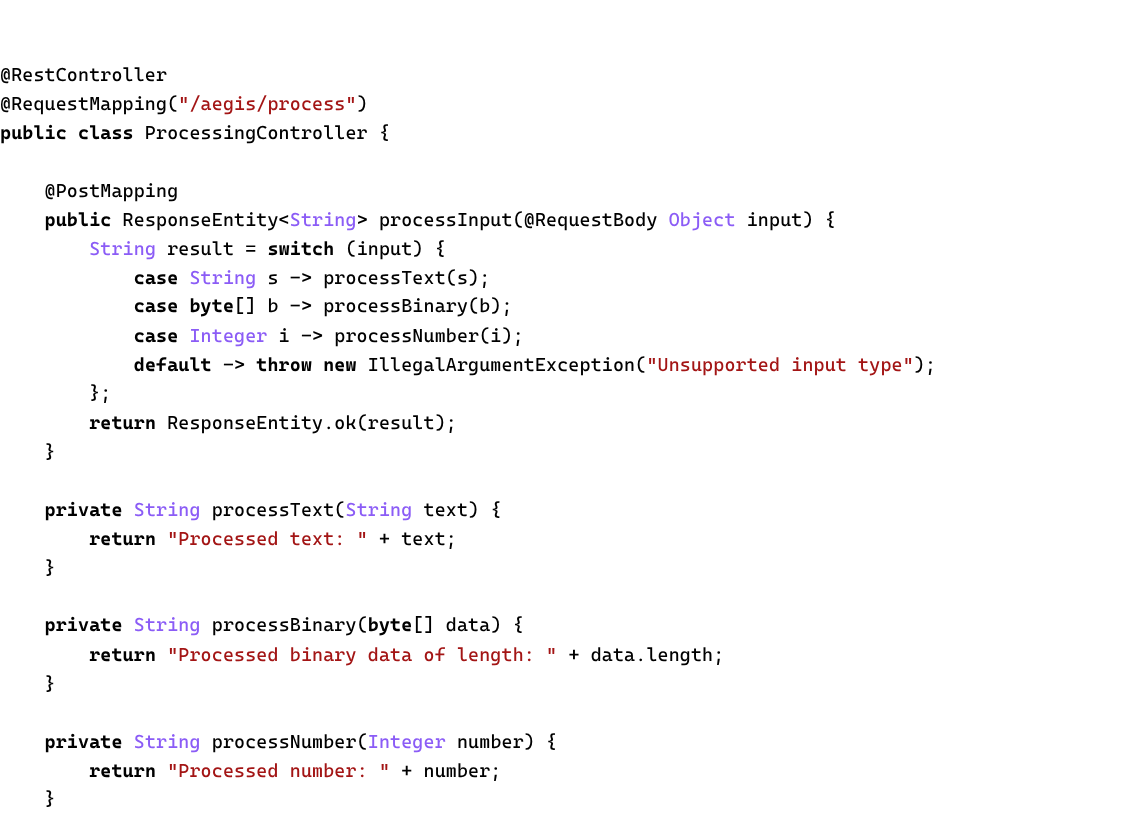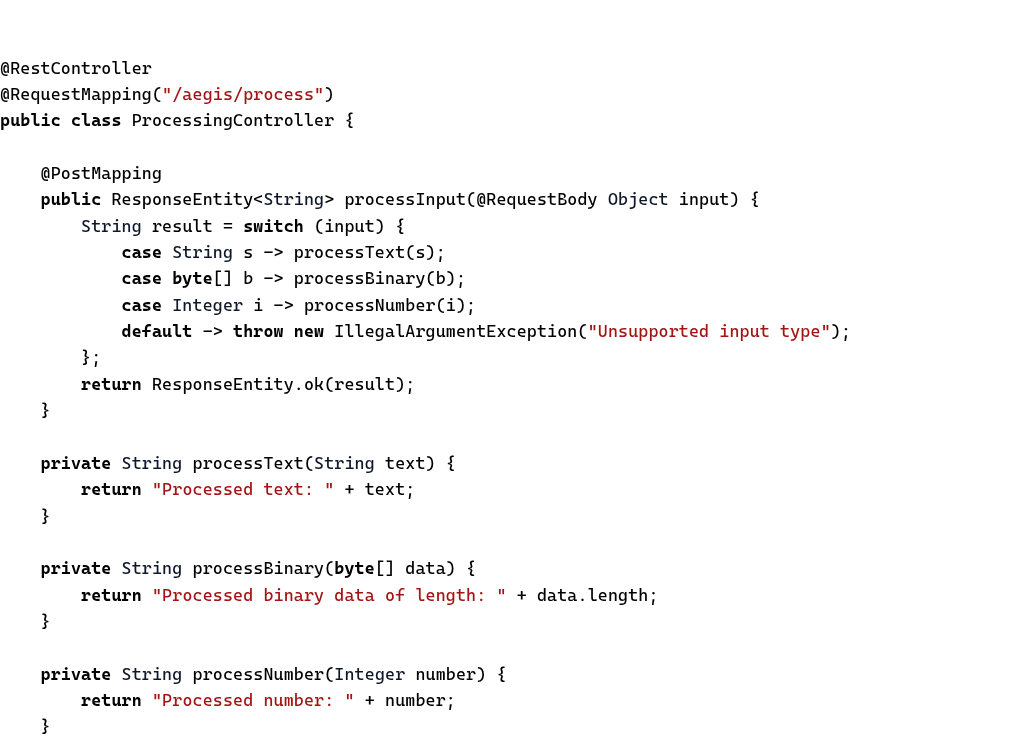--- a/index.html
+++ b/index.html
@@ -7,20 +7,20 @@
       font-family: "Cascadia Code", "Consolas", "Menlo", "Monaco", monospace;
       font-size: 17px;
       line-height: 1.55;
       background: #ffffff;
       color: #000000;
       padding: 2px 0;
       white-space: pre;
       letter-spacing: 0.01em;
     }
     .kw { font-weight: bold; }
-    .type { color: #0f172a; }
+    .type { color: #8b5cf6; }
     .str { color: #a31515; }
   </style>
 </head>
 <body>
 
 <div id="code-root"><div><span>@RestController</span></div><div><span>@RequestMapping(</span><span class="str">"/aegis/process"</span><span>)</span></div><div><span class="kw">public class </span><span>ProcessingController {</span></div><div>&nbsp;</div><div><span>    @PostMapping</span></div><div><span>    </span><span class="kw">public </span><span>ResponseEntity&lt;</span><span class="type">String</span><span>&gt; processInput(@RequestBody </span><span class="type">Object</span><span> input) {</span></div><div><span>        </span><span class="type">String</span><span> result = </span><span class="kw">switch</span><span> (input) {</span></div><div><span>            </span><span class="kw">case </span><span class="type">String</span><span> s -&gt; processText(s);</span></div><div><span>            </span><span class="kw">case </span><span class="kw">byte</span><span>[] b -&gt; processBinary(b);</span></div><div><span>            </span><span class="kw">case </span><span class="type">Integer</span><span> i -&gt; processNumber(i);</span></div><div><span>            </span><span class="kw">default</span><span> -&gt; </span><span class="kw">throw new </span><span>IllegalArgumentException(</span><span class="str">"Unsupported input type"</span><span>);</span></div><div><span>        };</span></div><div><span>        </span><span class="kw">return </span><span>ResponseEntity.ok(result);</span></div><div><span>    }</span></div><div>&nbsp;</div><div><span>    </span><span class="kw">private </span><span class="type">String</span><span> processText(</span><span class="type">String</span><span> text) {</span></div><div><span>        </span><span class="kw">return </span><span class="str">"Processed text: "</span><span> + text;</span></div><div><span>    }</span></div><div>&nbsp;</div><div><span>    </span><span class="kw">private </span><span class="type">String</span><span> processBinary(</span><span class="kw">byte</span><span>[] data) {</span></div><div><span>        </span><span class="kw">return </span><span class="str">"Processed binary data of length: "</span><span> + data.length;</span></div><div><span>    }</span></div><div>&nbsp;</div><div><span>    </span><span class="kw">private </span><span class="type">String</span><span> processNumber(</span><span class="type">Integer</span><span> number) {</span></div><div><span>        </span><span class="kw">return </span><span class="str">"Processed number: "</span><span> + number;</span></div><div><span>    }</span></div><div></div></div>
 
 
 </body></html>

